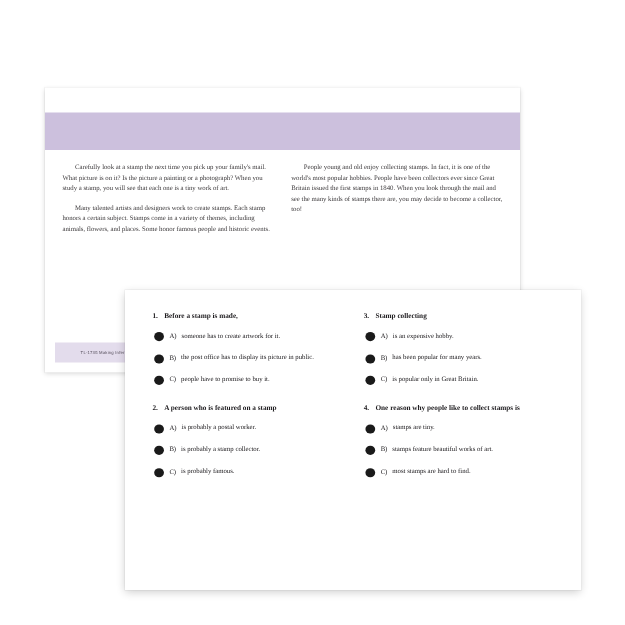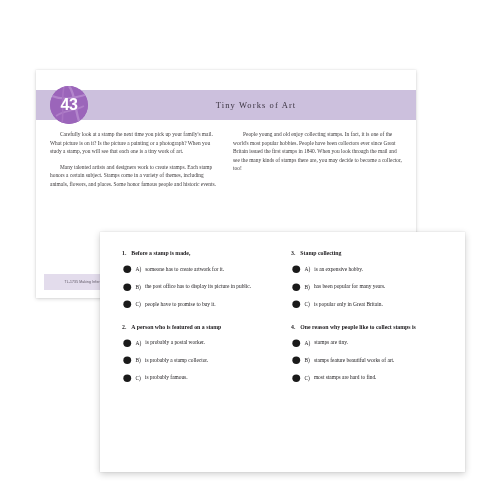--- a/index.html
+++ b/index.html
@@ -195,32 +195,21 @@
 </style>
 </head>
 <body>
 
 <div id="stage">
 
   <div class="lesson-card">
 
     <div class="lesson-header"></div>
 
-    <div class="badge">
-      <svg class="swirl" viewBox="0 0 38 38">
-        <circle cx="19" cy="19" r="19" fill="#9b65ba"></circle>
-        <path d="M19 0 C 26 9, 24 22, 30 38" stroke="#b386cc" stroke-width="2.4" fill="none"></path>
-        <path d="M2 10 C 12 14, 22 13, 38 8" stroke="#b386cc" stroke-width="2.0" fill="none"></path>
-        <path d="M6 30 C 14 24, 22 26, 34 20" stroke="#ae7dc7" stroke-width="1.8" fill="none"></path>
-        <path d="M12 38 C 14 26, 11 16, 14 0" stroke="#a873c2" stroke-width="1.6" fill="none"></path>
-      </svg>
-      <div class="badge-num">43</div>
-    </div>
-
-    <div class="lesson-title">Tiny Works of Art</div>
+
 
     <div class="lesson-body">
       <div class="col">
         <p class="para">Carefully look at a stamp the next time you pick up your family's mail. What picture is on it? Is the picture a painting or a photograph? When you study a stamp, you will see that each one is a tiny work of art.</p>
         <p class="para">Many talented artists and designers work to create stamps. Each stamp honors a certain subject. Stamps come in a variety of themes, including animals, flowers, and places. Some honor famous people and historic events.</p>
       </div>
       <div class="col">
         <p class="para">People young and old enjoy collecting stamps. In fact, it is one of the world's most popular hobbies. People have been collectors ever since Great Britain issued the first stamps in 1840. When you look through the mail and see the many kinds of stamps there are, you may decide to become a collector, too!</p>
       </div>
     </div>

